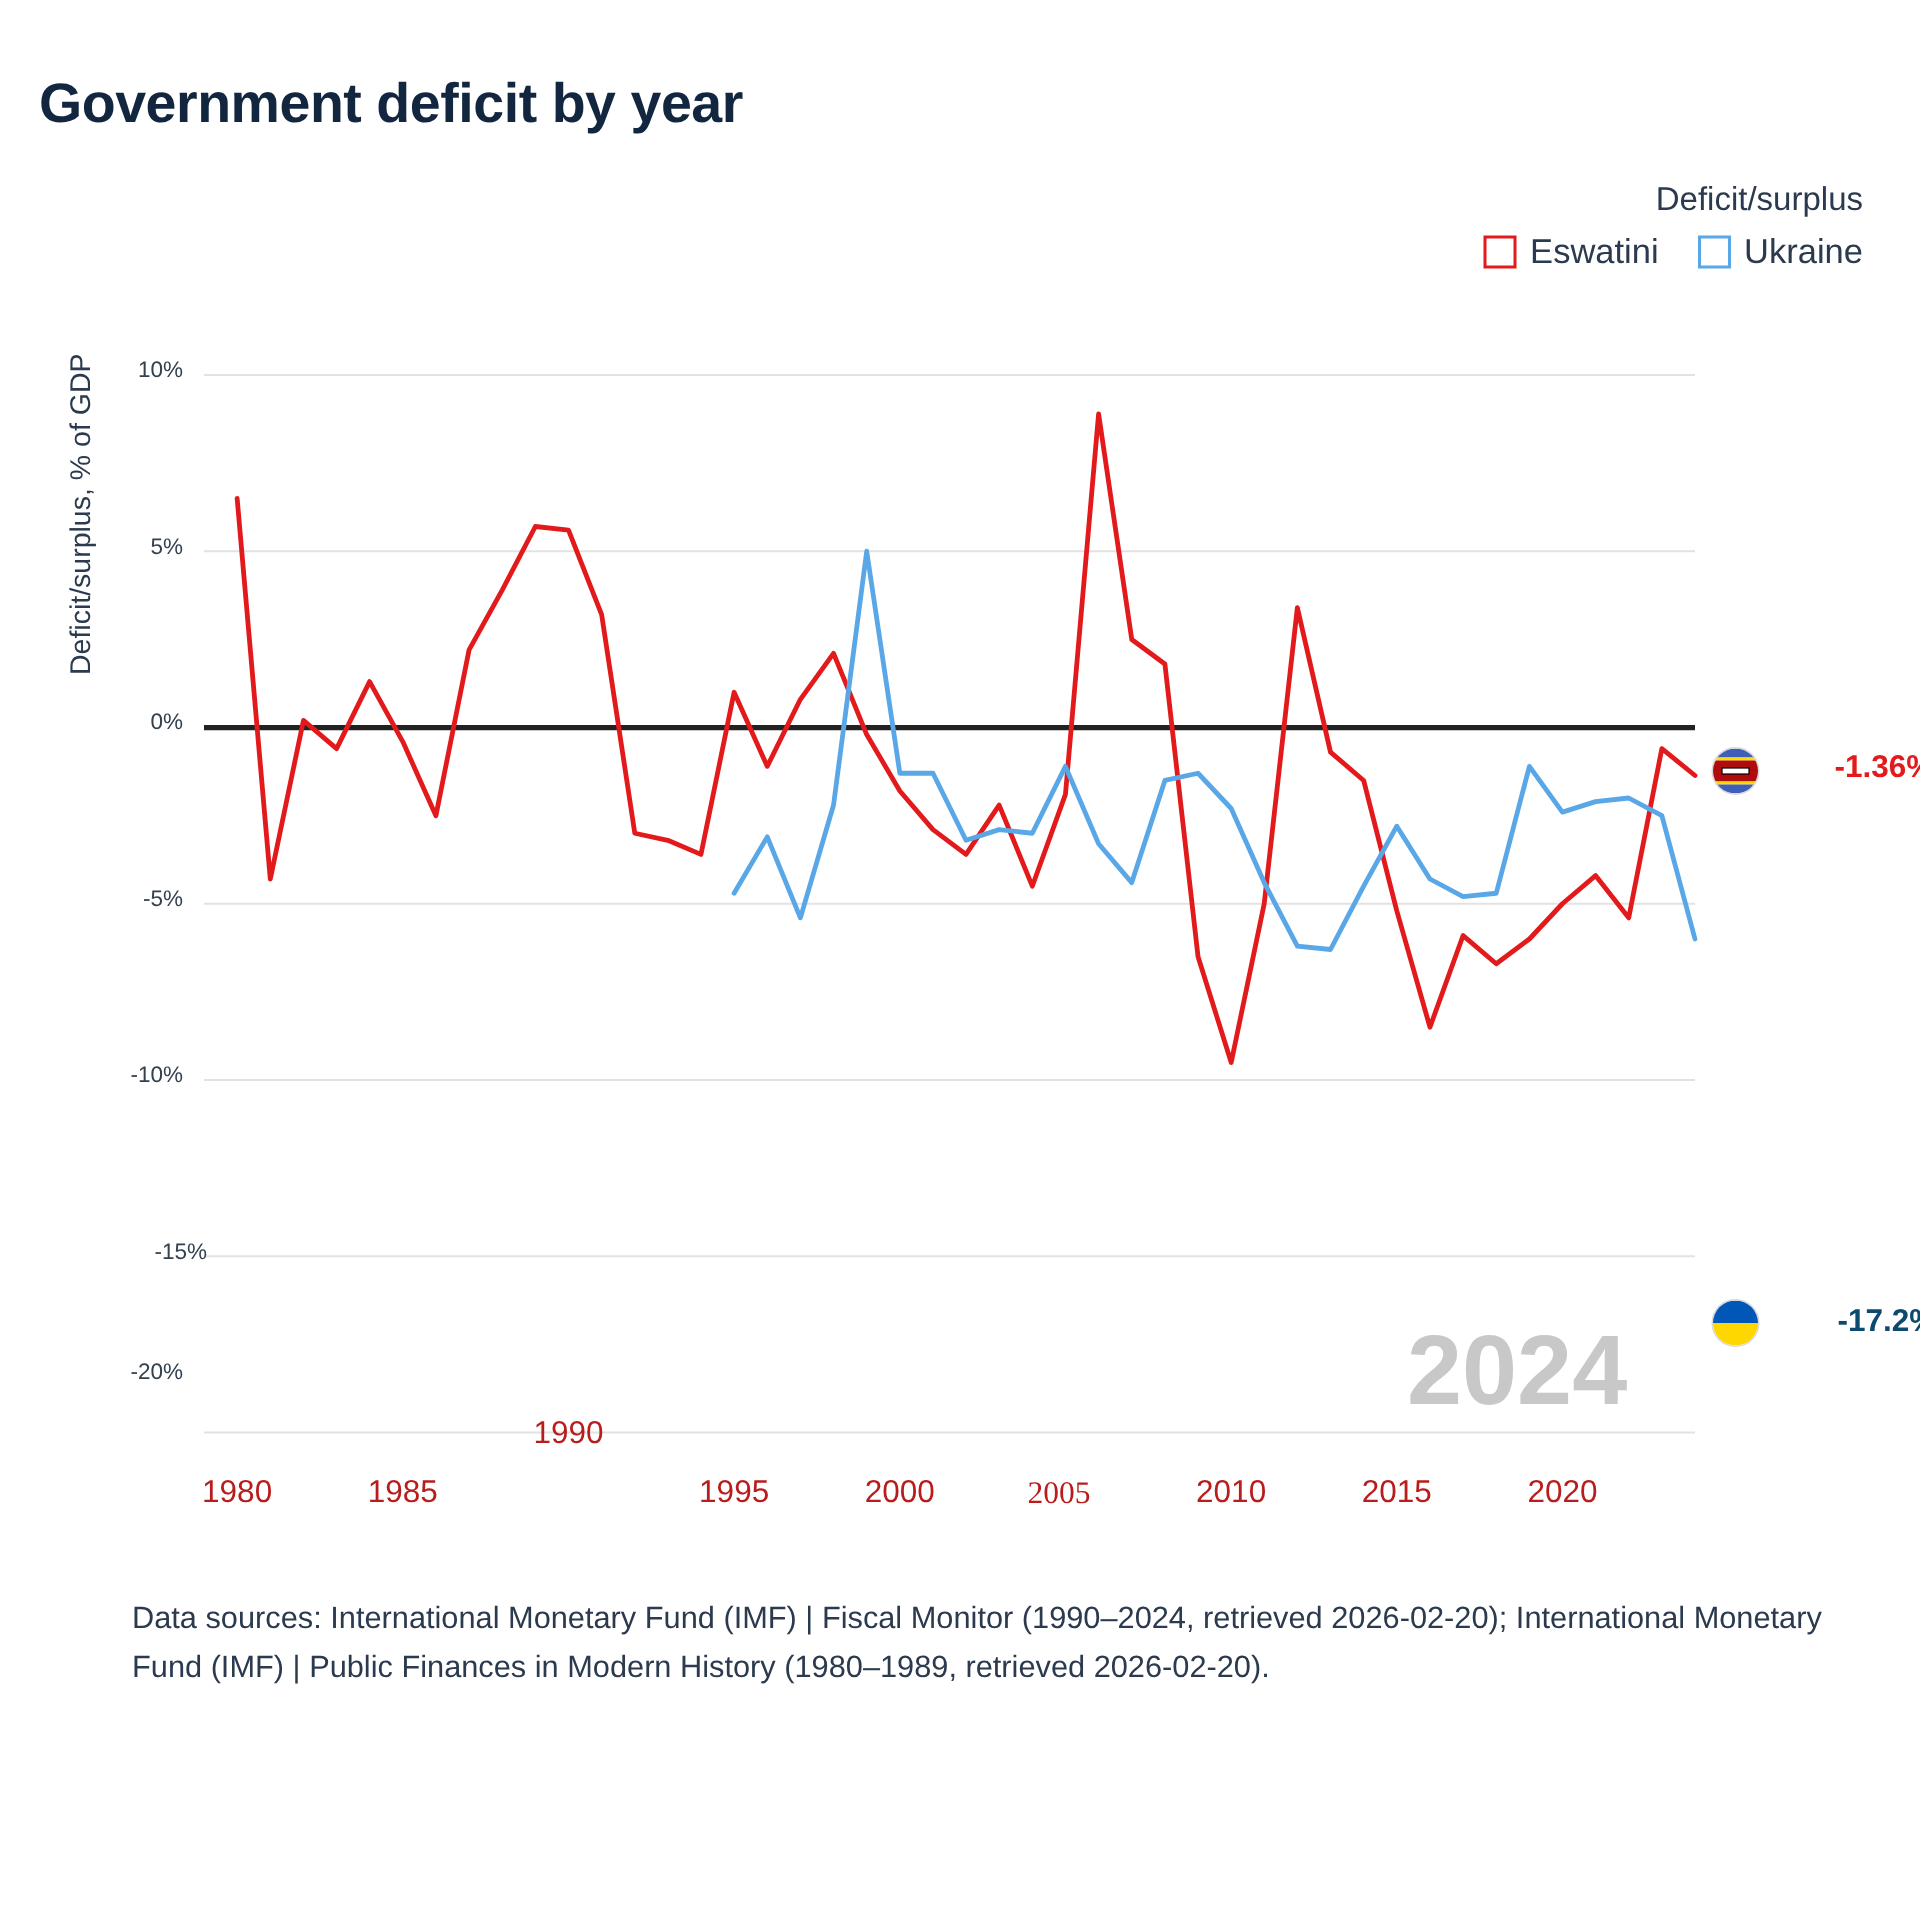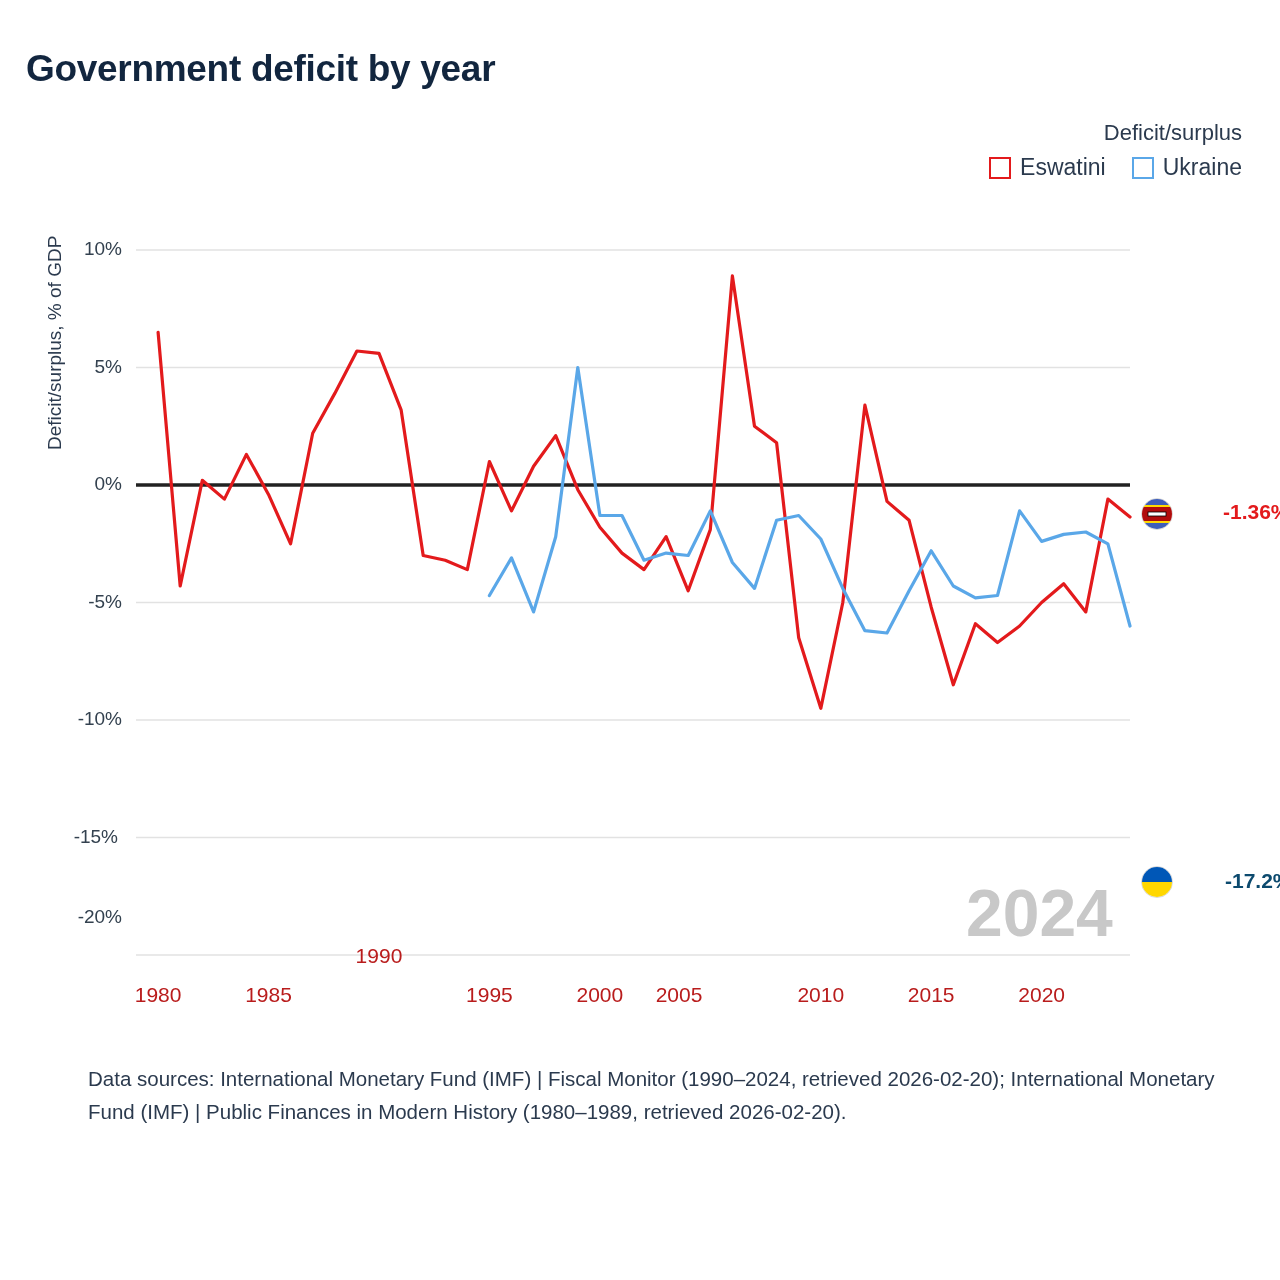--- a/index.html
+++ b/index.html
@@ -80,38 +80,37 @@
     transform-origin: left top;
     font-size: 19px;
     color: #2b3a4e;
     white-space: nowrap;
   }
   .ytick {
     position: absolute;
     right: 0;
     width: 100px;
     text-align: right;
-    font-size: 19px;
+    font-size: 15px;
     color: #33414f;
   }
   .xtick {
     position: absolute;
     text-align: center;
     font-size: 21px;
     color: #b91c1c;
     width: 90px;
   }
   #year-watermark {
     position: absolute;
     left: 938px;
     top: 875px;
     font-size: 66px;
     font-weight: bold;
     color: #c8c8c8;
-    margin-left: 28px;
   }
   .endlabel {
     position: absolute;
     font-size: 21px;
     font-weight: bold;
     margin-left: 43px;
   }
   .flag {
     position: absolute;
     width: 30px;
@@ -193,24 +192,24 @@
 
   <div id="footer">
     <span class="src-line">Data sources: International Monetary Fund (IMF) | Fiscal Monitor (1990–2024, retrieved 2026-02-20); International Monetary Fund (IMF) | Public Finances in Modern History (1980–1989, retrieved 2026-02-20).</span>
   </div>
 
 <div class="ytick" style="left: 18px; top: 238px; width: 104px;">10%</div>
     <div class="ytick" style="left: 18px; top: 355.5px; width: 104px;">5%</div>
     <div class="ytick" style="left: 18px; top: 473px; width: 104px;">0%</div>
     <div class="ytick" style="left: 18px; top: 590.5px; width: 104px;">-5%</div>
     <div class="ytick" style="left: 18px; top: 708px; width: 104px;">-10%</div>
-    <div class="ytick" style="left: 14px; top: 825.5px; width: 104px;">-15%</div>
+    <div class="ytick" style="left: 34px; top: 825.5px; width: 104px;">-15%</div>
     <div class="ytick" style="left: 18px; top: 906px; width: 104px;">-20%</div>
     <div class="xtick" style="left: 113.089px; top: 983px;">1980</div>
     <div class="xtick" style="left: 223.533px; top: 983px;">1985</div>
     <div class="xtick" style="left: 333.978px; top: 944px;">1990</div>
     <div class="xtick" style="left: 444.422px; top: 983px;">1995</div>
     <div class="xtick" style="left: 554.867px; top: 983px;">2000</div>
-    <div class="xtick" style="left: 634px; top: 983px;">2005</div>
+    <div class="xtick" style="left: 661px; top: 983px; font-family: Liberation Serif, serif;">2005</div>
     <div class="xtick" style="left: 775.756px; top: 983px;">2010</div>
     <div class="xtick" style="left: 886.2px; top: 983px;">2015</div>
     <div class="xtick" style="left: 996.644px; top: 983px;">2020</div>
   </div>
 
 </body></html>

